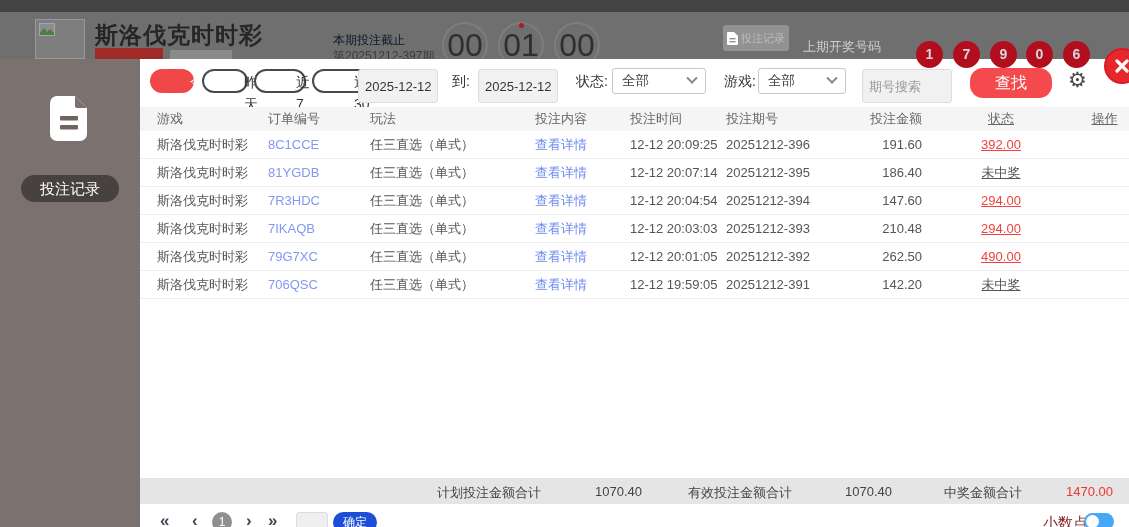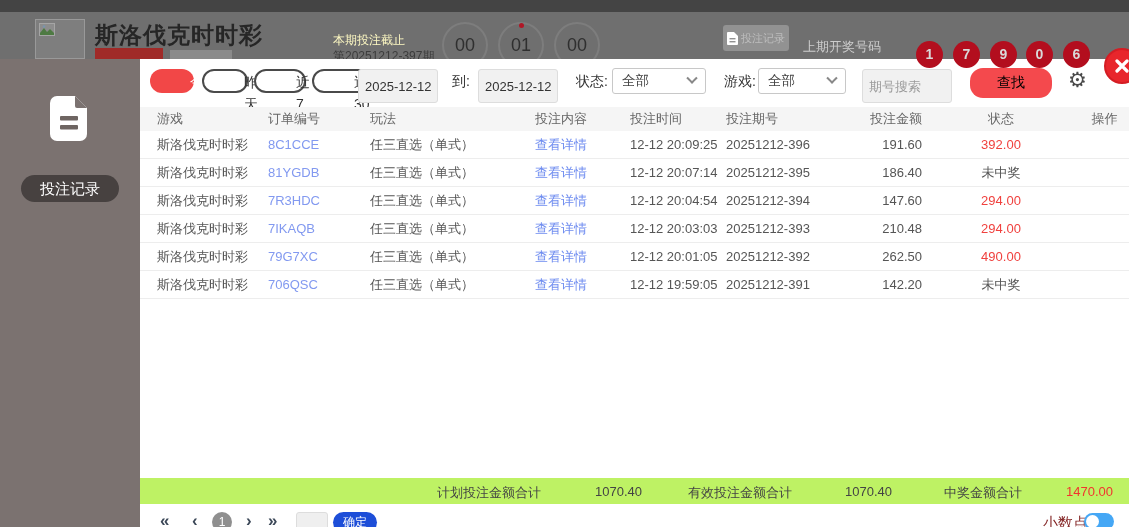--- a/index.html
+++ b/index.html
@@ -7,24 +7,24 @@
   body { font-family: "Liberation Sans","DejaVu Sans",sans-serif; }
   #stage { position:relative; width:1129px; height:527px; overflow:hidden; background:#fff; margin:12px auto; }
 
   
   .topstrip { position:absolute; left:0; top:0; width:1129px; height:47px; background:#6f6f6f; }
   .logo-box { position:absolute; left:35px; top:7px; width:50px; height:40px; background:#7e7e7e; border:1px solid #999; }
   .logo-box svg { position:absolute; left:3px; top:3px; }
   .page-title { position:absolute; left:95px; top:8px; font-size:23px; font-weight:bold; color:#262626; letter-spacing:1px; }
   .stub-red { position:absolute; left:95px; top:36px; width:68px; height:11px; background:#a02a28; }
   .stub-gray { position:absolute; left:170px; top:38px; width:62px; height:9px; background:#8a8a8a; }
-  .deadline { position:absolute; left:333px; top:20px; font-size:12px; color:#fef9c3; }
+  .deadline { position:absolute; left:333px; top:20px; font-size:12px; color:#0f172a; }
   .period { position:absolute; left:333px; top:36px; font-size:12px; color:#3c3c3c; }
   .cd-circle { position:absolute; top:10px; width:46px; height:46px; border:2px solid #7d7d7d; border-radius:50%;
-               color:#2f2f2f; font-size:18px; text-align:center; line-height:42px; }
+               color:#2f2f2f; font-size:32px; text-align:center; line-height:42px; }
   .cd-dot { position:absolute; left:519px; top:11px; width:5px; height:5px; border-radius:50%; background:#b01626; }
   .records-btn { position:absolute; left:723px; top:13px; width:66px; height:26px; background:#929292; border-radius:3px;
                  display:flex; align-items:center; justify-content:center; gap:3px; color:#bdbdbd; font-size:11px; }
   .lastdraw-label { position:absolute; left:803px; top:26px; font-size:13px; color:#cdcdcd; }
   .ball { position:absolute; top:29px; width:27px; height:27px; border-radius:50%; background:#b30e1e;
           color:#d9d9d9; font-size:14px; font-weight:bold; text-align:center; line-height:27px; z-index:6; }
 
   
   .sidebar { position:absolute; left:0; top:47px; width:140px; height:480px; background:#7b7270; z-index:2; }
   .side-doc { position:absolute; left:47px; top:36px; }
@@ -41,37 +41,37 @@
           background:#fff; border:2px solid #4a4a4a; color:#333; cursor:pointer;padding-left:40px; }
   .pill.active { background:#f24747; border:none; color:#fff; line-height:24px; }
   .f-label { position:absolute; top:14px; font-size:14px; color:#333; }
   .f-input { position:absolute; top:10px; height:24px; background:#f1f1f1; border:1px solid #ddd; border-radius:3px;
              font-size:13px; color:#333; padding:16px 6px; font-family:inherit; }
   .f-input::placeholder { color:#9a9a9a; }
   .f-select { position:absolute; top:9px; height:26px; background:#fff; border:1px solid #c8c8c8; border-radius:3px;
               display:flex; align-items:center; justify-content:space-between; padding:0 9px; font-size:13.5px; color:#444; cursor:pointer; }
   .chev { width:8px; height:8px; border-right:2px solid #888; border-bottom:2px solid #888; transform:rotate(45deg) translate(-2px,-2px); }
   .find-btn { position:absolute; left:830px; top:9px; width:82px; height:30px; background:#f4494d; border:none; border-radius:13px;
-              color:#000000; font-size:14px; cursor:pointer; }
+              color:#ffffff; font-size:16px; cursor:pointer; }
   .gear { position:absolute; left:928px; top:8px; font-size:21px; color:#4a4a4a; cursor:pointer; line-height:26px; }
 
   
   .tbl { position:absolute; left:0; top:48px; width:989px; }
   .trow { display:grid; grid-template-columns:128px 102px 165px 95px 96px 104px 92px 158px 1fr; align-items:center; }
   .thead { height:24px; background:#f5f5f5; color:#666; font-size:13px; }
   .tr { height:28px; border-bottom:1px solid #ededed; font-size:13px; color:#555; background:#fff; }
   .c1 { padding-left:17px; }
   .c7 { text-align:right; padding-right:0; }
-  .c8, .c9 { text-align:center; }
+  .c8, .c9 { text-align:center;text-decoration:underline; }
   .order { color:#8299f0; cursor:pointer; }
   .detail { color:#6e8cf0; cursor:pointer; }
   .status-win { color:#f0413e; }
 
   
-  .totals { position:absolute; left:0; top:419px; width:989px; height:26px; background:#bef264; font-size:13px; color:#444; }
+  .totals { position:absolute; left:0; top:419px; width:989px; height:26px; background:#e5e5e5; font-size:13px; color:#444; }
   .totals span { position:absolute; top:6px; }
   .t-win { color:#f2342e; }
 
   
   .pg { position:absolute; left:0; top:445px; width:989px; height:35px; background:#fff; }
   .pg-arrow { position:absolute; top:7px; font-size:17px; font-weight:bold; color:#3c4858; cursor:pointer; }
   .pg-num { position:absolute; left:72px; top:8px; width:20px; height:20px; border-radius:50%; background:#8f8f8f;
             color:#fff; font-size:12px; text-align:center; line-height:20px; }
   .pg-input { position:absolute; left:156px; top:8px; width:32px; height:20px; background:#efefef; border:1px solid #ddd; border-radius:3px; }
   .pg-btn { position:absolute; left:193px; top:8px; width:44px; height:21px; background:#1d4ed8; border:none; border-radius:11px;

